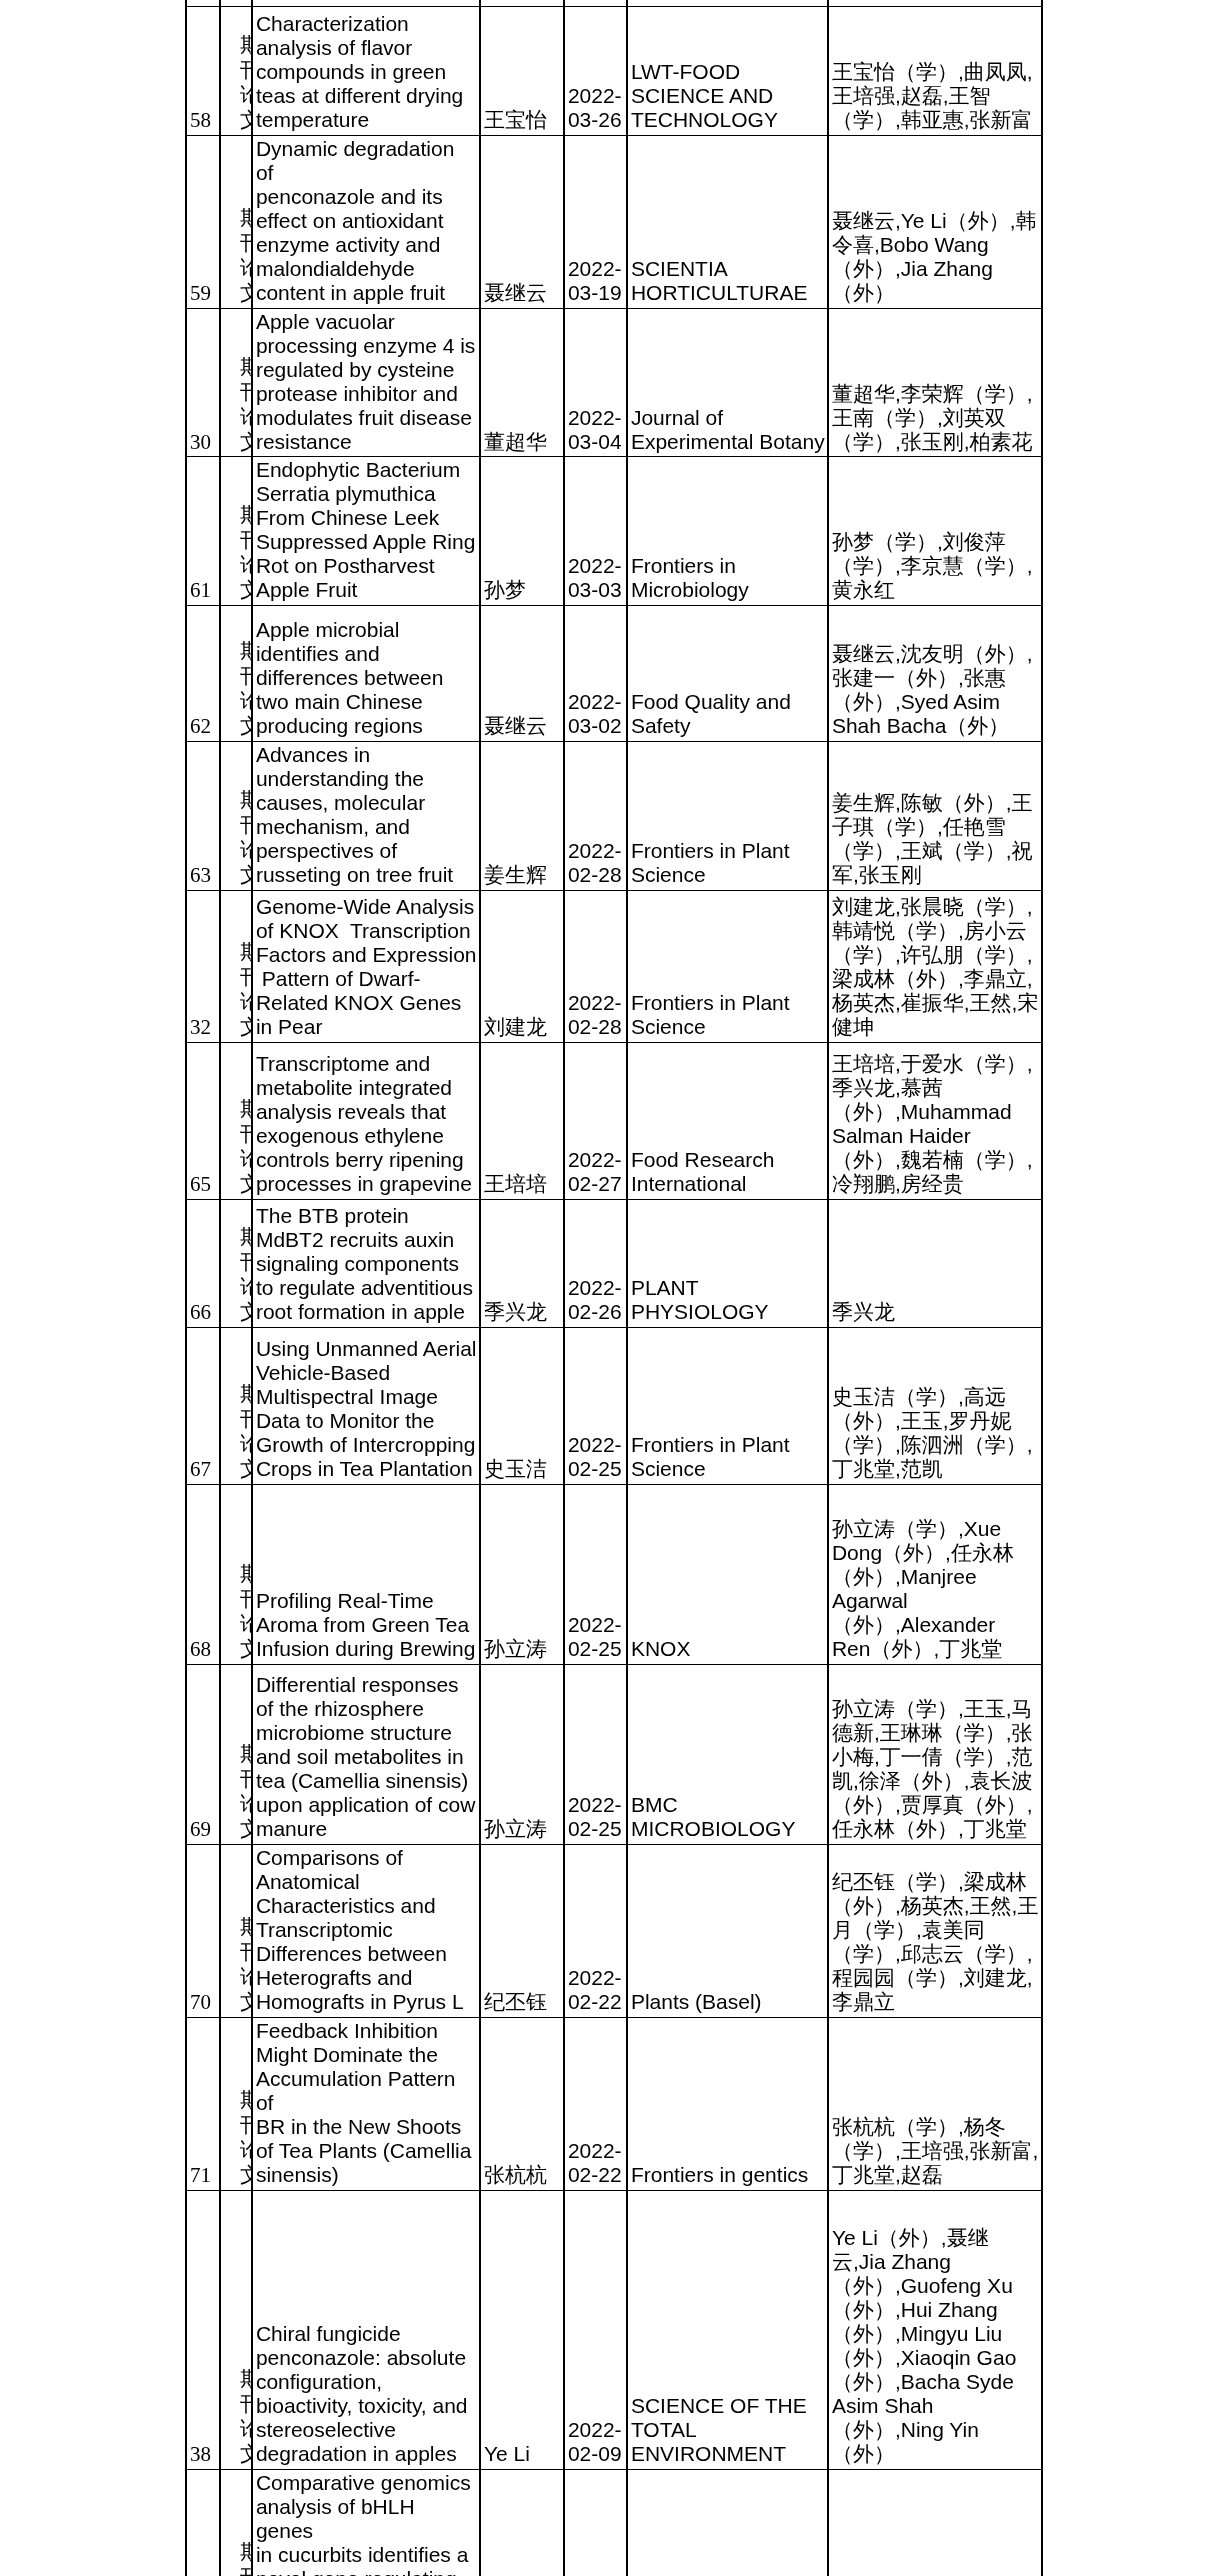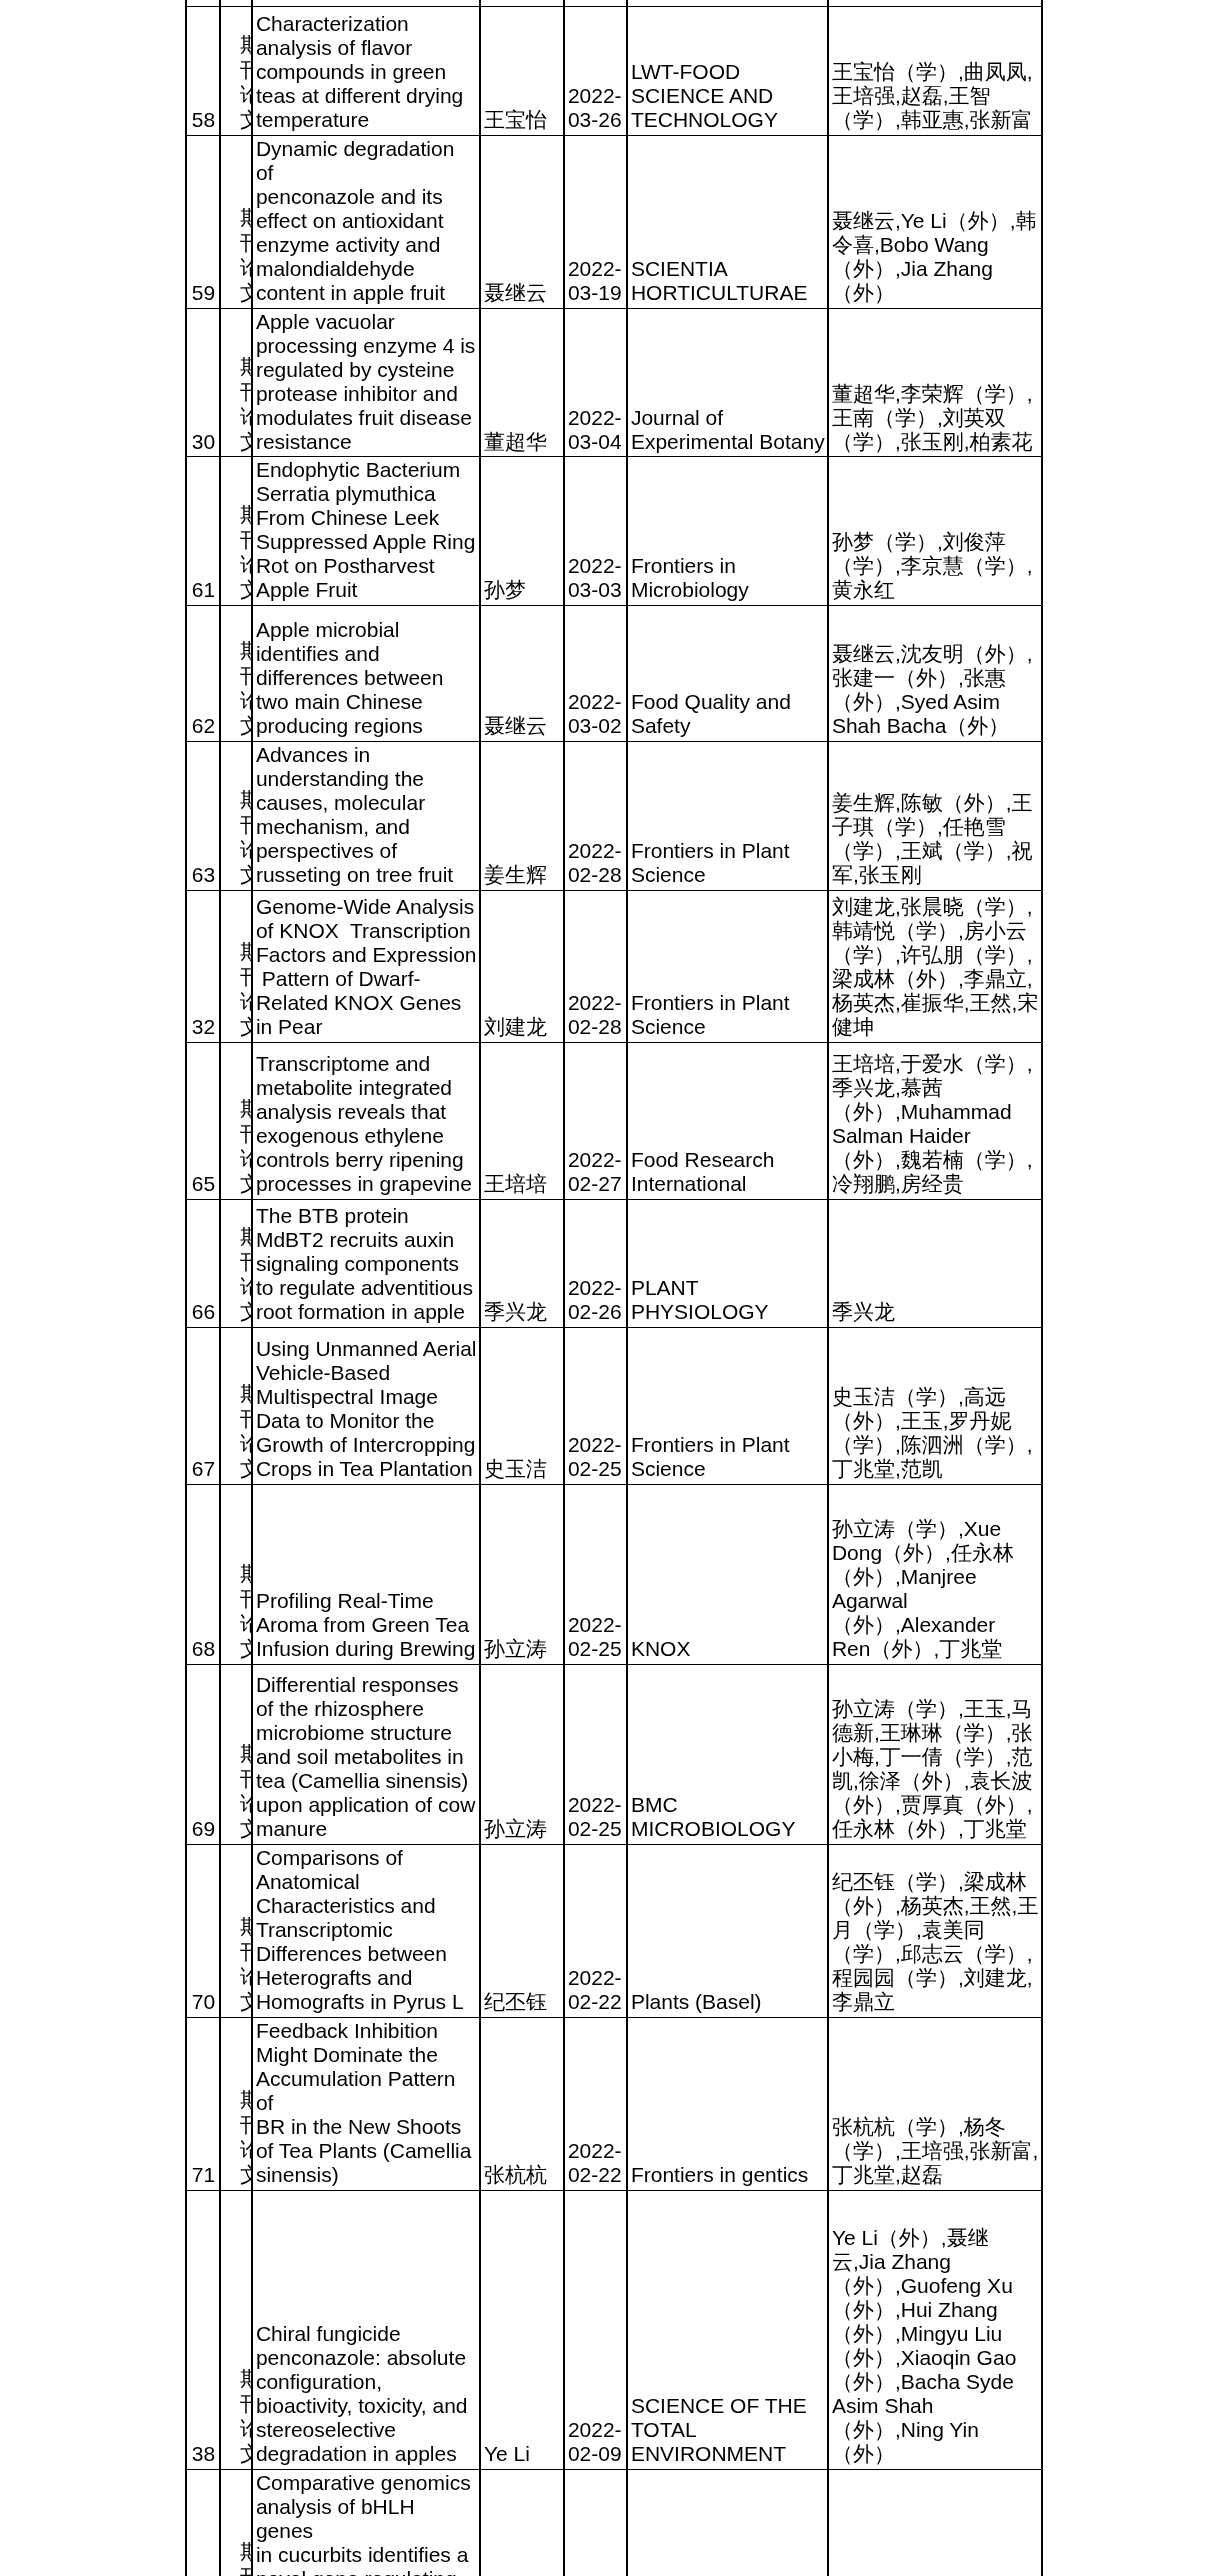--- a/index.html
+++ b/index.html
@@ -28,25 +28,24 @@
     border-right-width: 2.9px;
     vertical-align: bottom;
     padding: 1px 1.9px 2.9px 2.9px;
     font-size: 21px;
     line-height: 24px;
     overflow: hidden;
     word-break: normal;
     overflow-wrap: break-word;
   }
   td.c-num {
-    font-family: Liberation Sans, sans-serif;
+    font-family: Liberation Serif, serif;
     font-size: 19px;
     vertical-align: top;
     padding-top: 2.9px;
-    text-align: center;
   }
   .vert {
     width: 23px;
     word-break: break-all;
     line-height: 25px;
     margin-left: 16px;
   }
   td.c-title, td.c-journal {
     white-space: pre-wrap;
   }

